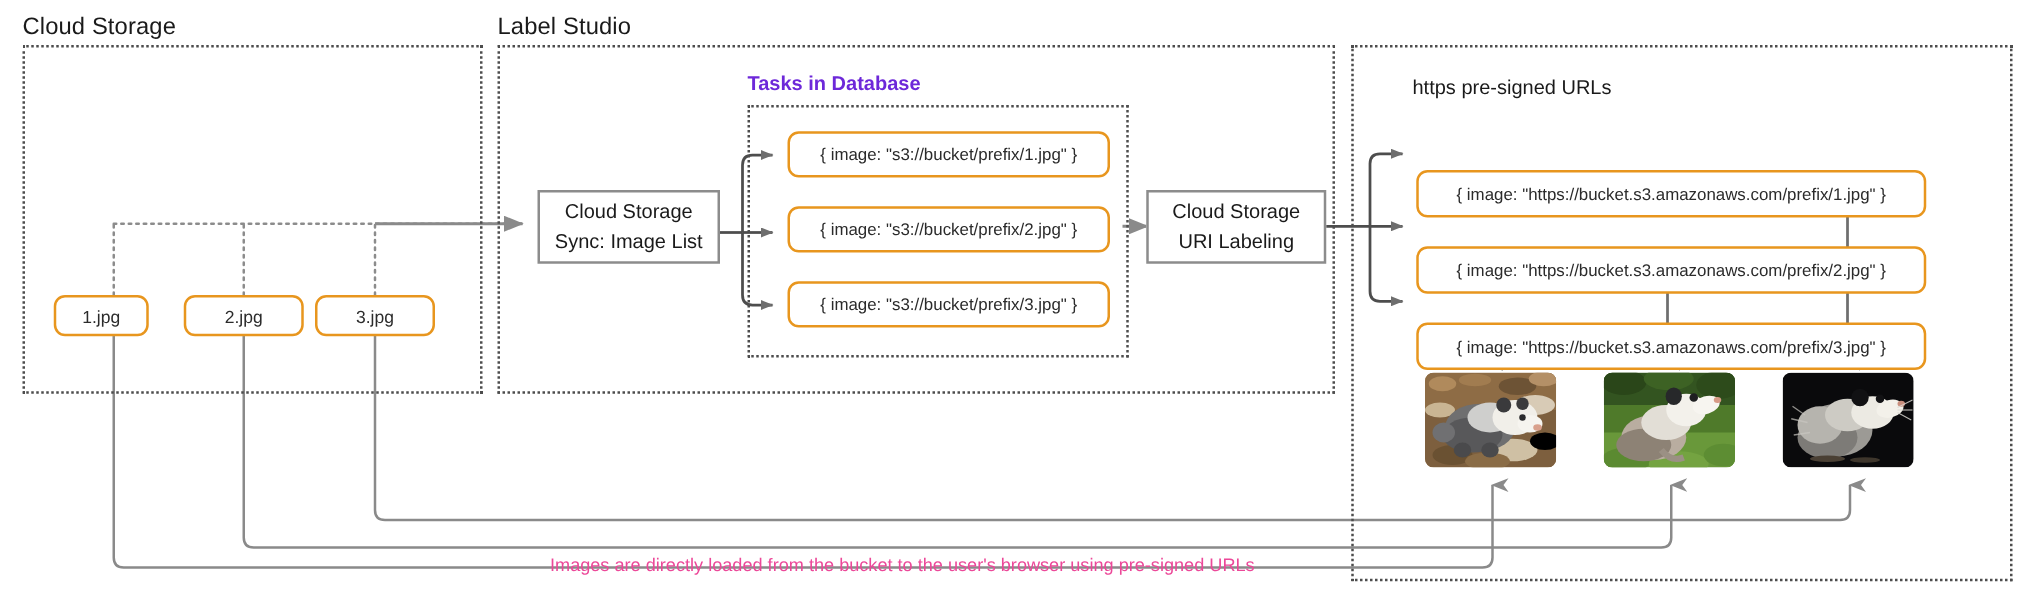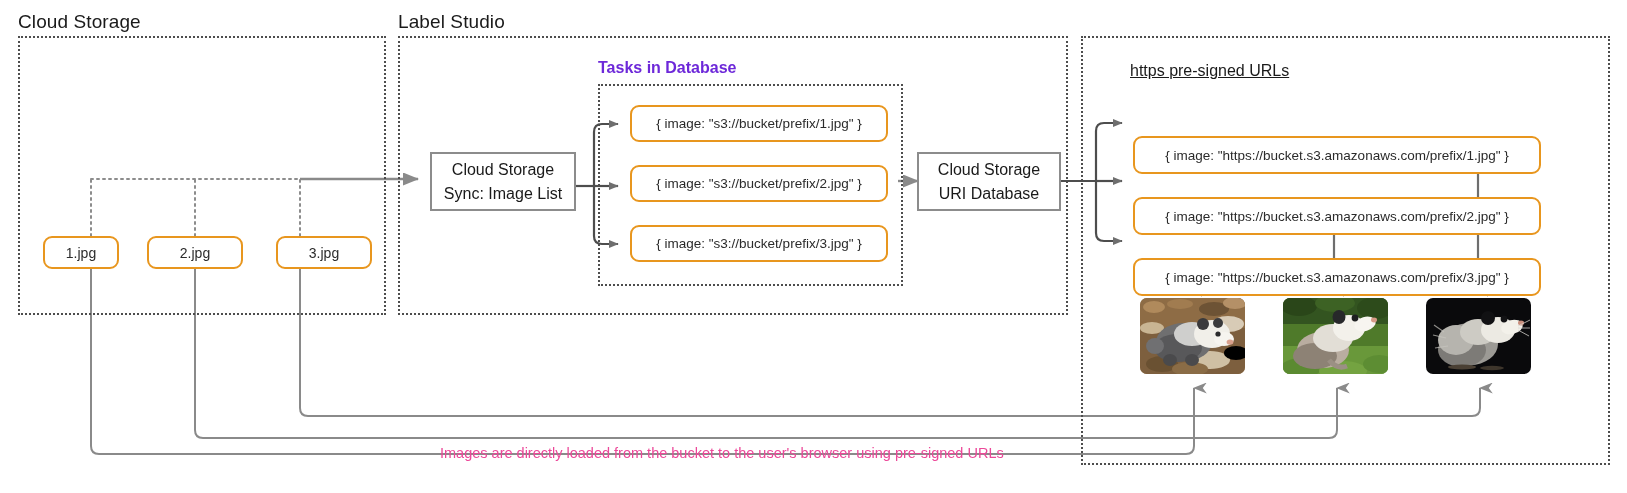--- a/index.html
+++ b/index.html
@@ -41,21 +41,20 @@
     font-size:16px;
     font-weight:bold;
     color:#6d28d9;
     white-space:nowrap;
   }
   .plain-title{
     position:absolute;
     font-size:16px;
     color:#1a1a1a;
     white-space:nowrap;
-    text-decoration:underline;
   }
   
   .pill{
     position:absolute;
     box-sizing:border-box;
     border:2px solid #e8961e;
     border-radius:9px;
     background:#ffffff;
     display:flex;
     align-items:center;
@@ -168,32 +167,32 @@
   <div class="sub-title" style="left:598px; top:59px;">Tasks in Database</div>
 
   <div class="plain-title" style="left:1130px; top:62px;">https pre-signed URLs</div>
 
   <div class="pill file" style="left:43px; top:236px; width:76px; height:33px;">
     <span>1.jpg</span>
   </div>
   <div class="pill file" style="left:147px; top:236px; width:96px; height:33px;">
     <span>2.jpg</span>
   </div>
-  <div class="pill file" style="left:252px; top:236px; width:96px; height:33px;margin-left:24px;">
+  <div class="pill file" style="left:252px; top:236px; width:96px; height:33px;">
     <span>3.jpg</span>
   </div>
 
   <div class="proc" style="left:430px; top:152px; width:146px; height:59px;">
     <span>Cloud Storage</span>
     <span>Sync: Image List</span>
   </div>
 
   <div class="proc" style="left:917px; top:152px; width:144px; height:59px;">
     <span>Cloud Storage</span>
-    <span>URI Database</span>
+    <span>URI Labeling</span>
   </div>
 
   <div class="pill task" style="left:630px; top:105px; width:258px; height:37px;">
     <span>{ image: "s3://bucket/prefix/1.jpg" }</span>
   </div>
   <div class="pill task" style="left:630px; top:165px; width:258px; height:37px;">
     <span>{ image: "s3://bucket/prefix/2.jpg" }</span>
   </div>
   <div class="pill task" style="left:630px; top:225px; width:258px; height:37px;">
     <span>{ image: "s3://bucket/prefix/3.jpg" }</span>

